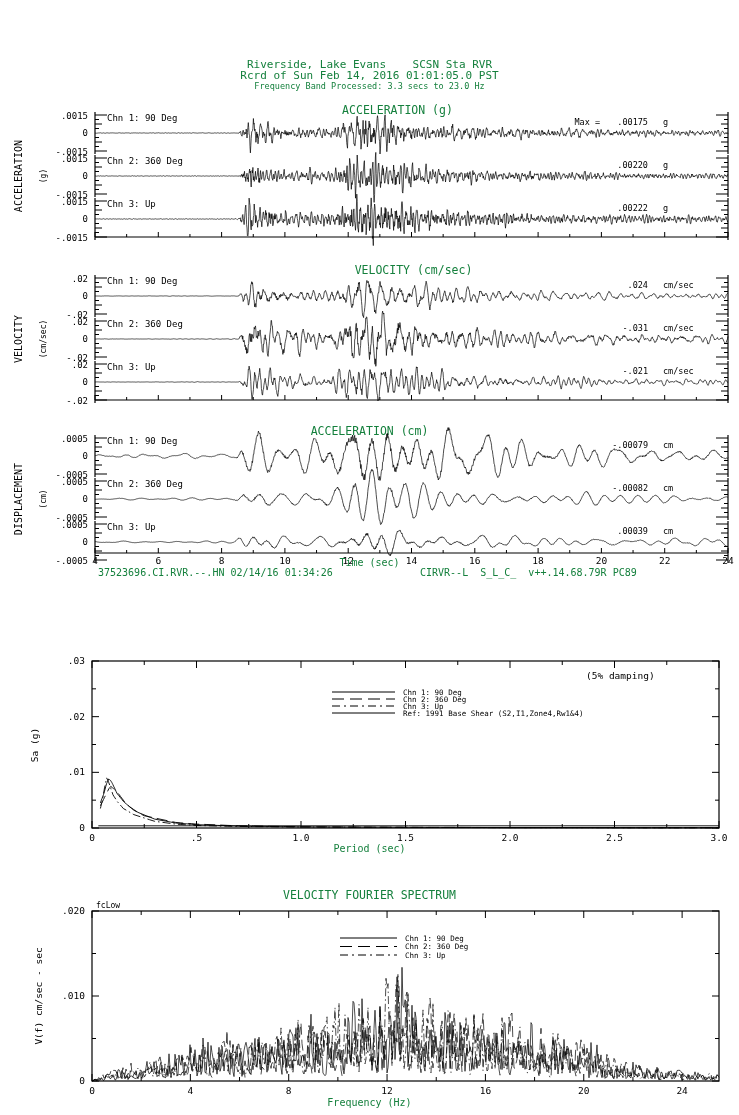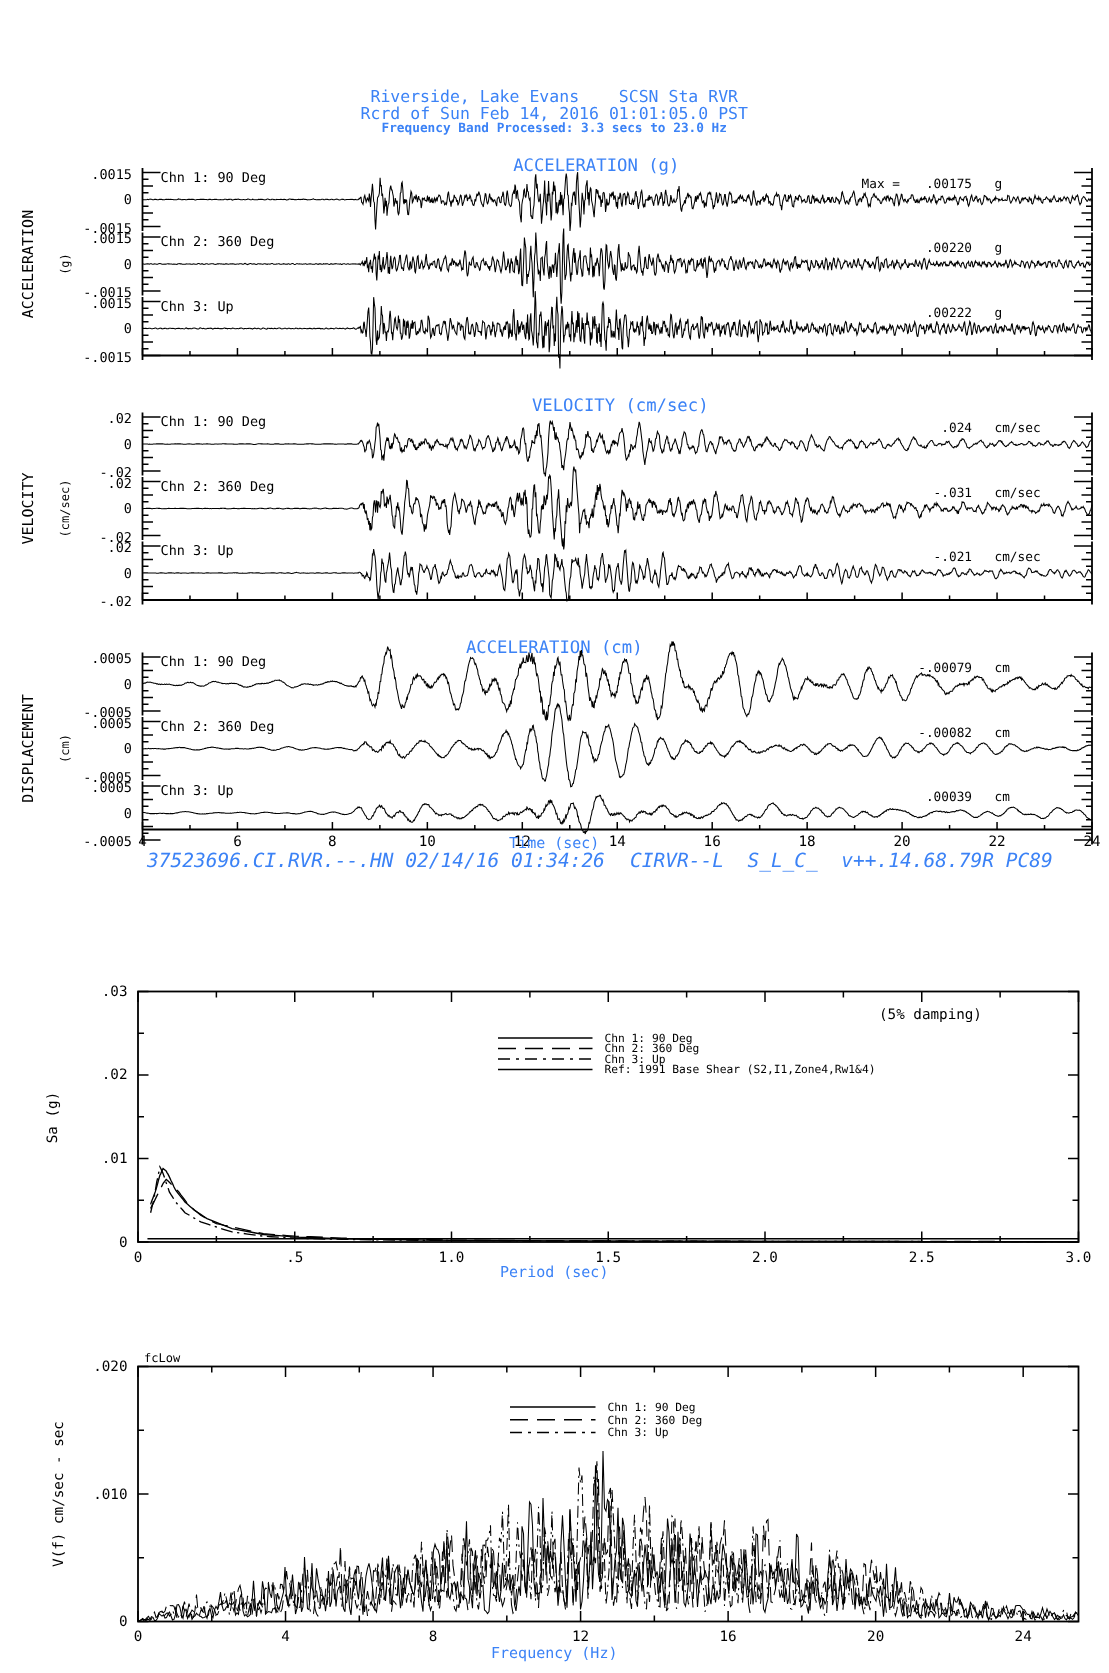--- a/index.html
+++ b/index.html
@@ -1,34 +1,34 @@
 <!DOCTYPE html>
 <html><head>
 <meta charset="utf-8">
 <style>
   html,body{margin:0;padding:0;background:#fff;}
-  .page{position:relative;width:739px;height:1115px;background:#ffffff;color:#3b82f6;
+  .page{position:relative;width:739px;height:1115px;background:#ffffff;color:#15803d;
         font-family:"DejaVu Sans Mono",monospace;overflow:hidden;}
   .abs{position:absolute;white-space:pre;}
   .center{left:0;width:739px;text-align:center;}
   .h1{top:58px;font-size:11px;}
   .h2{top:69px;font-size:11px;}
-  .h3{top:81px;font-size:8.5px;font-weight:bold;}
+  .h3{top:81px;font-size:8.5px;font-weight:normal;}
   .h4{top:90px;font-size:8.5px;font-weight:bold;}
   .sec-title{font-size:11.5px;}
   .accel-title{top:103px;padding-left:28px;}
   .vel-title{top:263px;padding-left:44px;}
   .disp-title{top:424px;}
   .sa-title{top:636px;}
   .fourier-title{top:888px;}
   .xlabel{font-size:10px;}
   .time-label{top:557px;}
   .period-label{top:843px;}
   .freq-label{top:1097px;}
-  .footer{top:567px;font-size:13px;font-style:italic;}
+  .footer{top:567px;font-size:10px;}
   .footer-left{left:98px;}
   .footer-right{left:420px;}
   svg{position:absolute;left:0;overflow:visible;}
   #chart-acceleration{top:113px;}
   #chart-velocity{top:276px;}
   #chart-displacement{top:436px;}
   #chart-sa{top:650px;}
   #chart-fourier{top:900px;}
   svg text{font-family:"DejaVu Sans Mono",monospace;fill:#000;}
 </style>
@@ -429,20 +429,21 @@
       <text x="403" y="58.5" font-size="7.5">Chn 3: Up</text>
       <line x1="332" y1="63" x2="395" y2="63" stroke="#000" stroke-width="1"></line>
       <text x="403" y="65.5" font-size="7.5">Ref: 1991 Base Shear (S2,I1,Zone4,Rw1&amp;4)</text>
       <path d="M100.4 152.9L101.1 150.9L101.9 148.8L102.7 146.7L103.5 144.6L104.3 141.8L105.1 139.0L105.8 136.3L106.6 133.5L107.2 132.4L107.7 131.2L108.2 130.1L108.7 129.0L109.2 129.4L109.8 129.8L110.3 130.3L110.8 130.7L111.3 131.7L111.9 132.6L112.4 133.6L112.9 134.6L113.9 136.8L115.0 139.0L116.0 141.3L117.1 143.5L118.6 145.4L120.2 147.4L121.8 149.3L123.3 151.3L124.9 152.7L126.5 154.1L128.1 155.5L129.6 156.8L131.7 158.2L133.8 159.6L135.9 161.0L138.0 162.4L142.2 164.1L146.3 165.8L150.5 167.4L154.7 169.1L159.9 170.1L165.1 171.0L170.4 172.0L175.6 173.0L180.8 173.4L186.1 173.8L191.3 174.2L196.5 174.7L206.9 175.0L217.4 175.4L227.8 175.7L238.3 176.1L254.0 176.3L269.6 176.5L285.3 176.7L301.0 176.9L327.1 177.0L353.3 177.1L379.4 177.2L405.5 177.3L431.6 177.4L457.8 177.4L483.9 177.5L510.0 177.6L536.1 177.6L562.3 177.6L588.4 177.6L614.5 177.7L640.6 177.7L666.8 177.7L692.9 177.7L719.0 177.7" fill="none" stroke="#000" stroke-width="0.9"></path>
       <path d="M100.4 155.7L101.4 153.6L102.5 151.6L103.5 149.5L104.5 147.4L105.6 145.3L106.6 143.2L107.7 141.1L108.7 139.0L109.2 138.3L109.8 137.6L110.3 136.9L110.8 136.3L111.9 137.2L112.9 138.2L113.9 139.2L115.0 140.1L116.0 141.3L117.1 142.4L118.1 143.5L119.2 144.6L120.7 146.7L122.3 148.8L123.9 150.9L125.4 152.9L127.5 154.8L129.6 156.6L131.7 158.4L133.8 160.2L136.4 161.6L139.0 163.0L141.6 164.4L144.3 165.8L146.9 166.3L149.5 166.9L152.1 167.4L154.7 168.0L159.9 169.1L165.1 170.2L170.4 171.3L175.6 172.4L180.8 172.9L186.1 173.3L191.3 173.7L196.5 174.1L206.9 174.5L217.4 174.9L227.8 175.4L238.3 175.8L254.0 176.0L269.6 176.3L285.3 176.5L301.0 176.8L327.1 176.9L353.3 177.1L379.4 177.2L405.5 177.3L431.6 177.4L457.8 177.4L483.9 177.5L510.0 177.6L562.3 177.6L614.5 177.6L666.8 177.7L719.0 177.7" fill="none" stroke="#000" stroke-width="0.9" stroke-dasharray="11 5"></path>
       <path d="M100.4 158.5L100.9 156.4L101.4 154.3L101.9 152.3L102.5 150.2L103.0 147.1L103.5 144.0L104.0 141.0L104.5 137.9L105.1 135.4L105.6 132.9L106.1 130.4L106.6 127.9L107.2 129.0L107.7 130.1L108.2 131.2L108.7 132.4L109.8 135.4L110.8 138.5L111.9 141.5L112.9 144.6L113.9 146.3L115.0 147.9L116.0 149.6L117.1 151.3L118.6 153.1L120.2 154.9L121.8 156.7L123.3 158.5L126.0 160.0L128.6 161.6L131.2 163.1L133.8 164.6L139.0 166.3L144.3 168.0L149.5 169.7L154.7 171.3L159.9 172.0L165.1 172.7L170.4 173.4L175.6 174.1L180.8 174.5L186.1 174.8L191.3 175.1L196.5 175.5L206.9 175.7L217.4 176.0L227.8 176.2L238.3 176.4L254.0 176.6L269.6 176.7L285.3 176.9L301.0 177.0L327.1 177.1L353.3 177.2L379.4 177.3L405.5 177.4L431.6 177.5L457.8 177.5L483.9 177.6L510.0 177.6L562.3 177.6L614.5 177.7L666.8 177.7L719.0 177.7" fill="none" stroke="#000" stroke-width="0.9" stroke-dasharray="8 3 1.5 3"></path>
       <path d="M98.3 175.8L253.5 175.8L408.6 175.8L563.8 175.8L719.0 175.8" fill="none" stroke="#000" stroke-width="0.9"></path>
     </svg>
   <div class="abs center xlabel period-label">Period (sec)</div>
 
+  <div class="abs center sec-title fourier-title">VELOCITY FOURIER SPECTRUM</div>
   <svg id="chart-fourier" width="739" height="215">
       <rect x="92" y="11" width="627" height="170" fill="none" stroke="#000" stroke-width="1.2"></rect>
       <line x1="92" y1="181" x2="92" y2="174" stroke="#000" stroke-width="1"></line>
       <line x1="92" y1="11" x2="92" y2="18" stroke="#000" stroke-width="1"></line>
       <line x1="190.35294117647058" y1="181" x2="190.35294117647058" y2="174" stroke="#000" stroke-width="1"></line>
       <line x1="190.35294117647058" y1="11" x2="190.35294117647058" y2="18" stroke="#000" stroke-width="1"></line>
       <line x1="288.70588235294116" y1="181" x2="288.70588235294116" y2="174" stroke="#000" stroke-width="1"></line>
       <line x1="288.70588235294116" y1="11" x2="288.70588235294116" y2="18" stroke="#000" stroke-width="1"></line>
       <line x1="387.05882352941177" y1="181" x2="387.05882352941177" y2="174" stroke="#000" stroke-width="1"></line>
       <line x1="387.05882352941177" y1="11" x2="387.05882352941177" y2="18" stroke="#000" stroke-width="1"></line>

